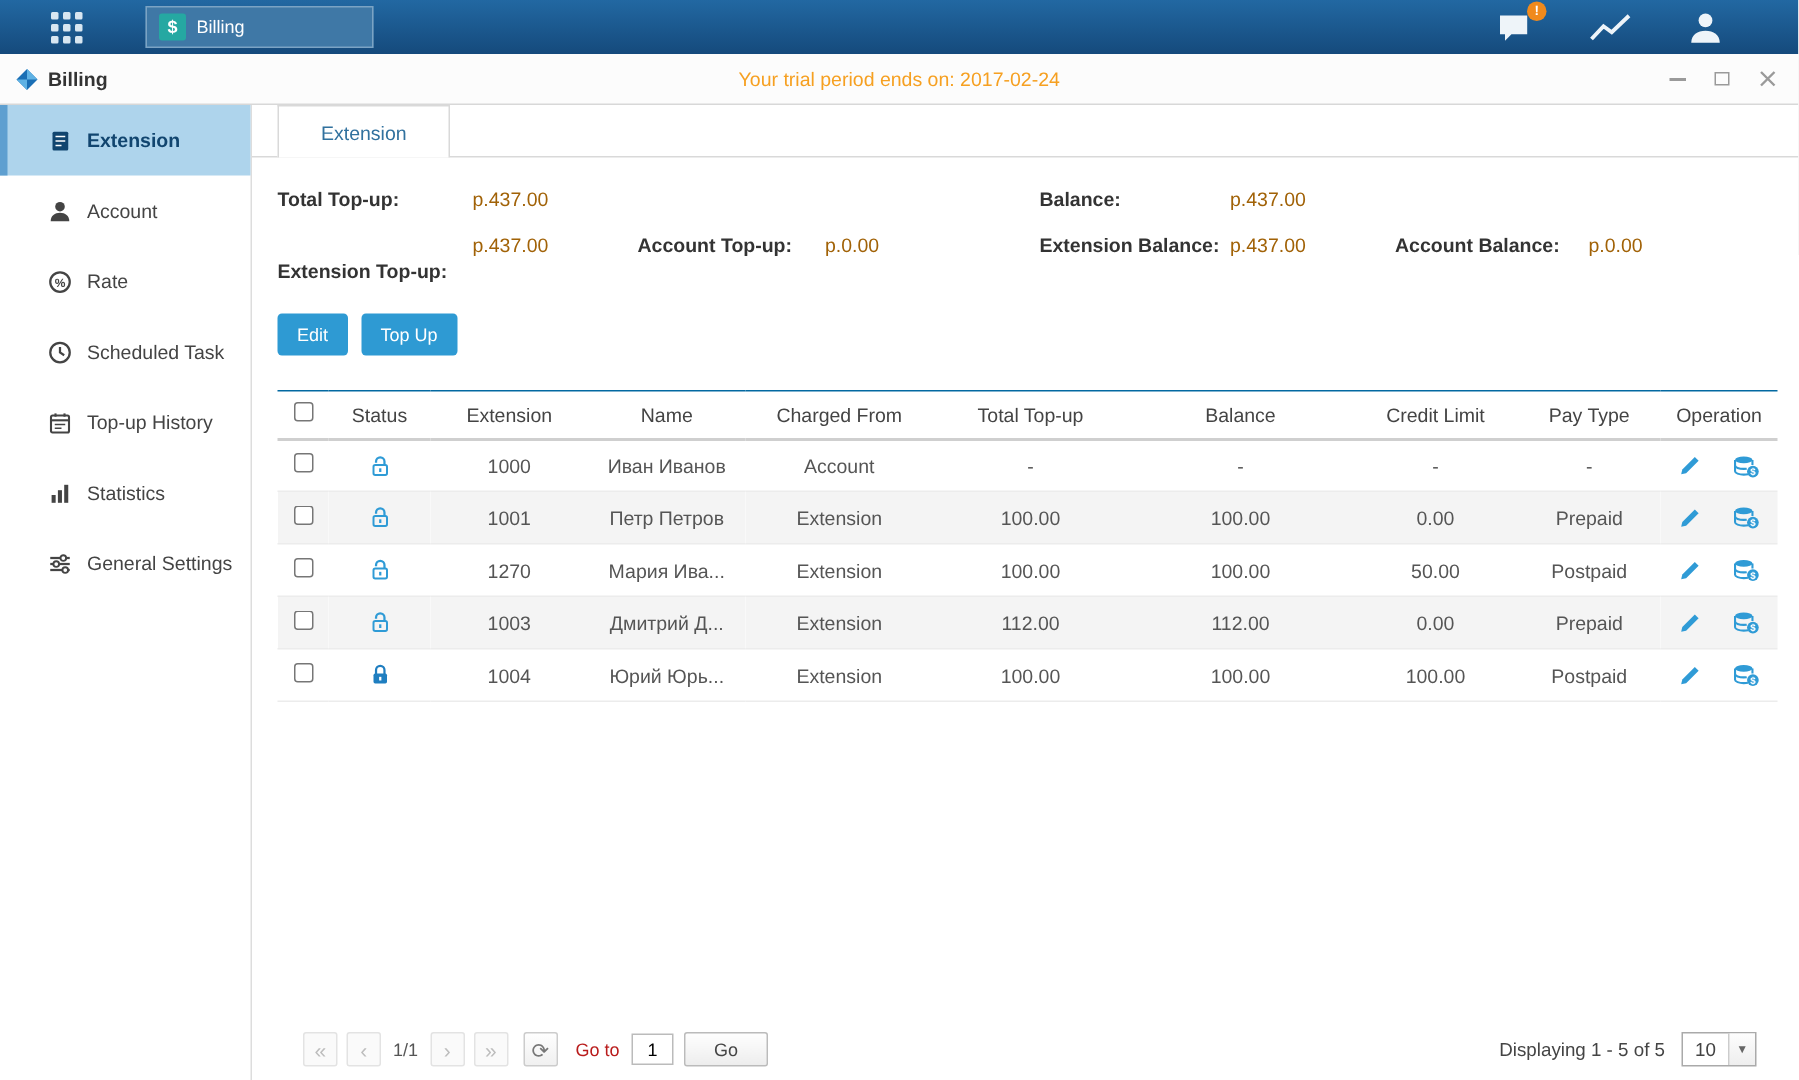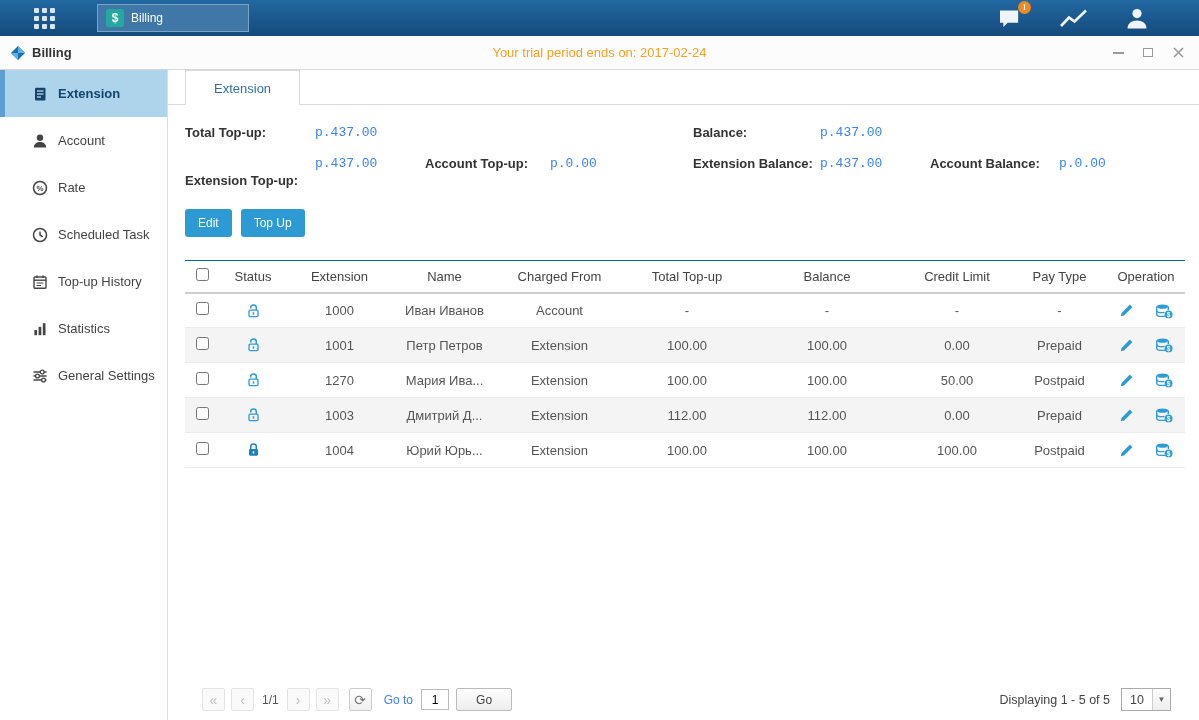--- a/index.html
+++ b/index.html
@@ -44,21 +44,21 @@
   .main { position:absolute; top:70px; left:168px; right:0; bottom:0; background:#fff; }
   .tabbar { position:relative; height:35px; }
   .tabbar::after { content:""; position:absolute; left:0; right:0; bottom:0; height:1px; background:#d9d9d9; }
   .tab { position:absolute; top:0; left:17px; height:35px; padding:0 28px; background:#fff; z-index:1;
          border:1px solid #d9d9d9; border-bottom:none; display:flex; align-items:center;
          font-size:13px; color:#31719e; cursor:pointer; }
   .content { position:absolute; top:35px; left:17px; right:14px; bottom:0; }
 
   .summary { position:relative; height:72px; margin-top:20px; font-size:13px; }
   .slabel { position:absolute; font-weight:bold; color:#333; white-space:nowrap; }
-  .sval { position:absolute; color:#3b82f6; white-space:nowrap;font-family:Liberation Mono, monospace; }
+  .sval { position:absolute; color:#a16207; white-space:nowrap; }
 
   .btn-row { margin-top:12px; display:flex; gap:9px; }
   .btn { background:#2e9ad3; color:#fff; font-size:12px; border:none; border-radius:3px; padding:7px 13px; cursor:pointer; }
 
   .table-wrap { margin-top:23px; }
   table { width:100%; border-collapse:collapse; table-layout:fixed; font-size:13px; color:#555; }
   thead th { font-weight:normal; color:#444; height:32px; border-top:1px solid #0369a1;
              border-bottom:2px solid #cfcfcf; text-align:center; }
   tbody td { height:35px; text-align:center; border-bottom:1px solid #ececec; overflow:hidden; white-space:nowrap; }
   tbody tr.alt { background:#f4f4f4; }
@@ -71,21 +71,21 @@
   
   .pagination { position:absolute; bottom:9px; left:17px; right:14px; display:flex; align-items:center;
                 font-size:12px; color:#555; }
   .pg-arrow { width:23px; height:23px; border:1px solid #e3e3e3; border-radius:2px; background:#fafafa;
               color:#bdbdbd; font-size:14px; display:flex; align-items:center; justify-content:center;
               margin-right:6px; cursor:pointer; }
   .page-info { margin:0 8px 0 2px; color:#555; }
   .refresh-btn { width:23px; height:23px; border:1px solid #ccc; border-radius:2px;
                  background:linear-gradient(#fefefe,#f0f0f0); color:#777; font-size:14px;
                  display:flex; align-items:center; justify-content:center; margin:0 12px 0 4px; cursor:pointer; }
-  .goto-label { margin-right:8px; color:#3b82f6; }
+  .goto-label { margin-right:8px; color:#b91c1c; }
   .goto-input { width:28px; height:21px; border:1px solid #bbb; text-align:center; font-size:12px; }
   .go-btn { height:23px; padding:0 19px; border:1px solid #bbb; border-radius:2px;
             background:linear-gradient(#fefefe,#ededed); font-size:12px; color:#444; margin-left:7px; cursor:pointer; }
   .pg-right { margin-left:auto; display:flex; align-items:center; gap:11px; color:#444; font-size:12.5px; }
   .page-size { width:50px; height:23px; border:1px solid #aaa; display:flex; align-items:center;
                justify-content:space-between; padding-left:8px; cursor:pointer; background:#fff; }
   .caret { width:18px; height:100%; display:flex; align-items:center; justify-content:center; color:#666;
            font-size:8px; border-left:1px solid #ccc; background:linear-gradient(#fdfdfd,#eee); }
 </style>
 </head>

